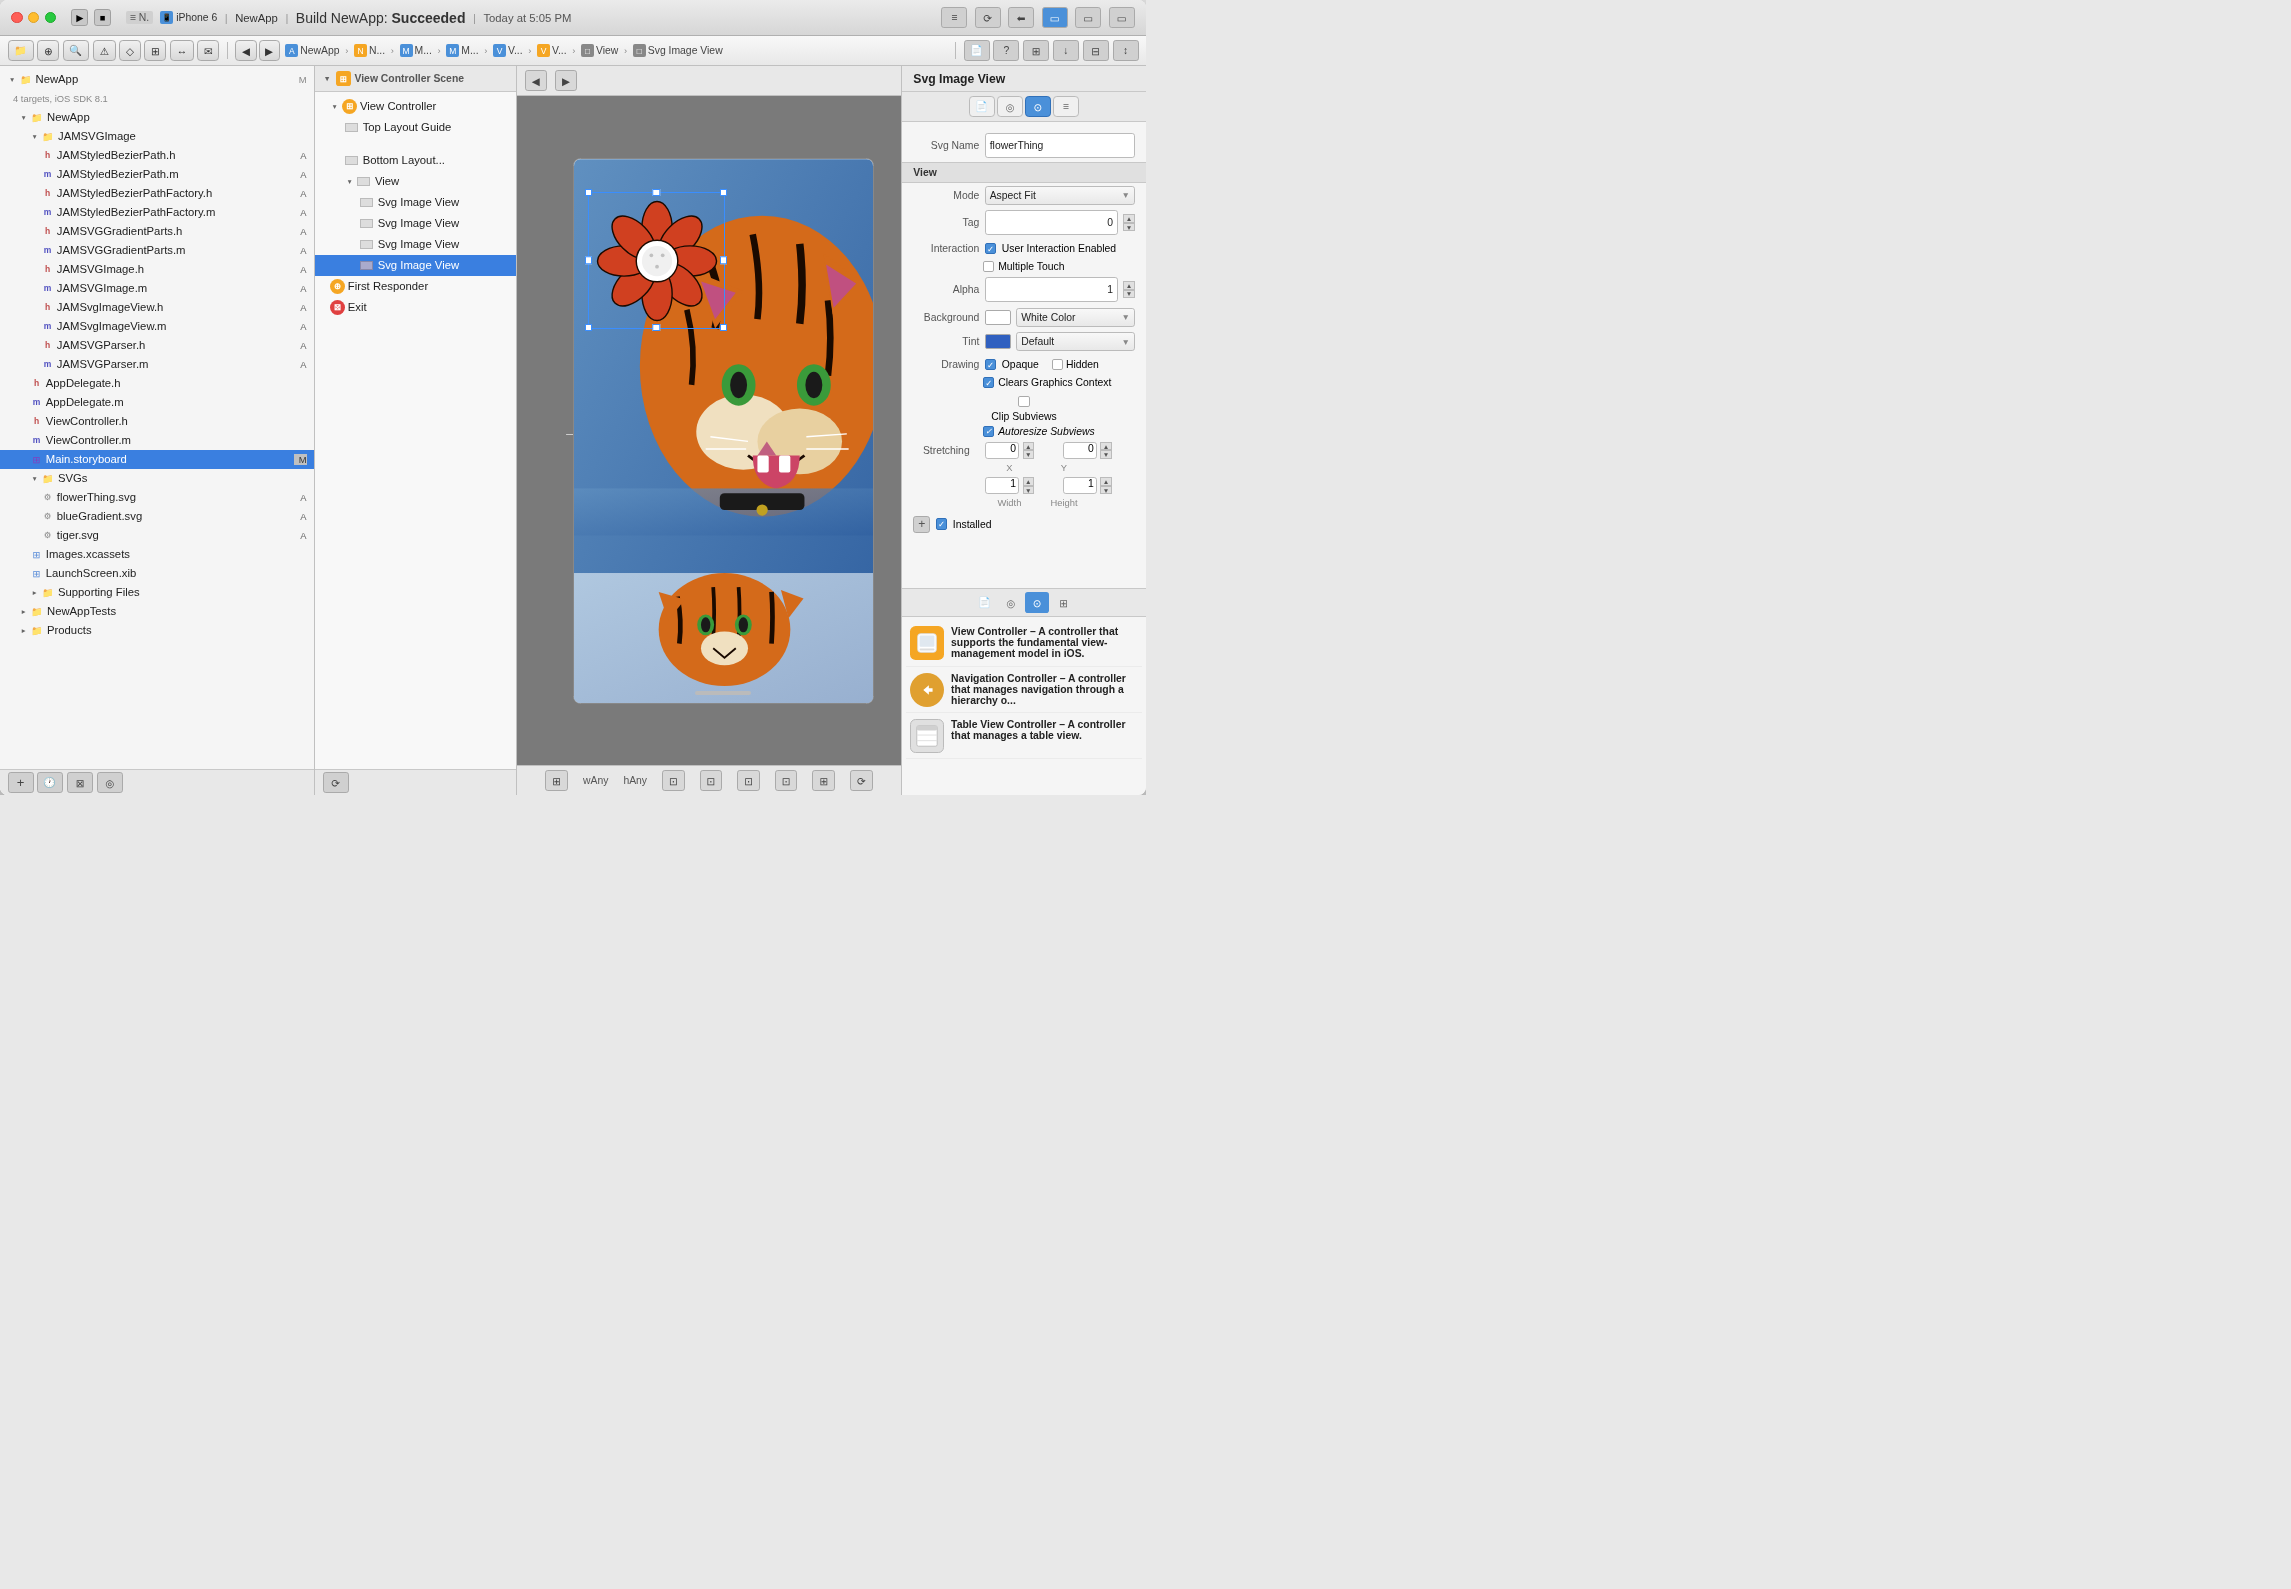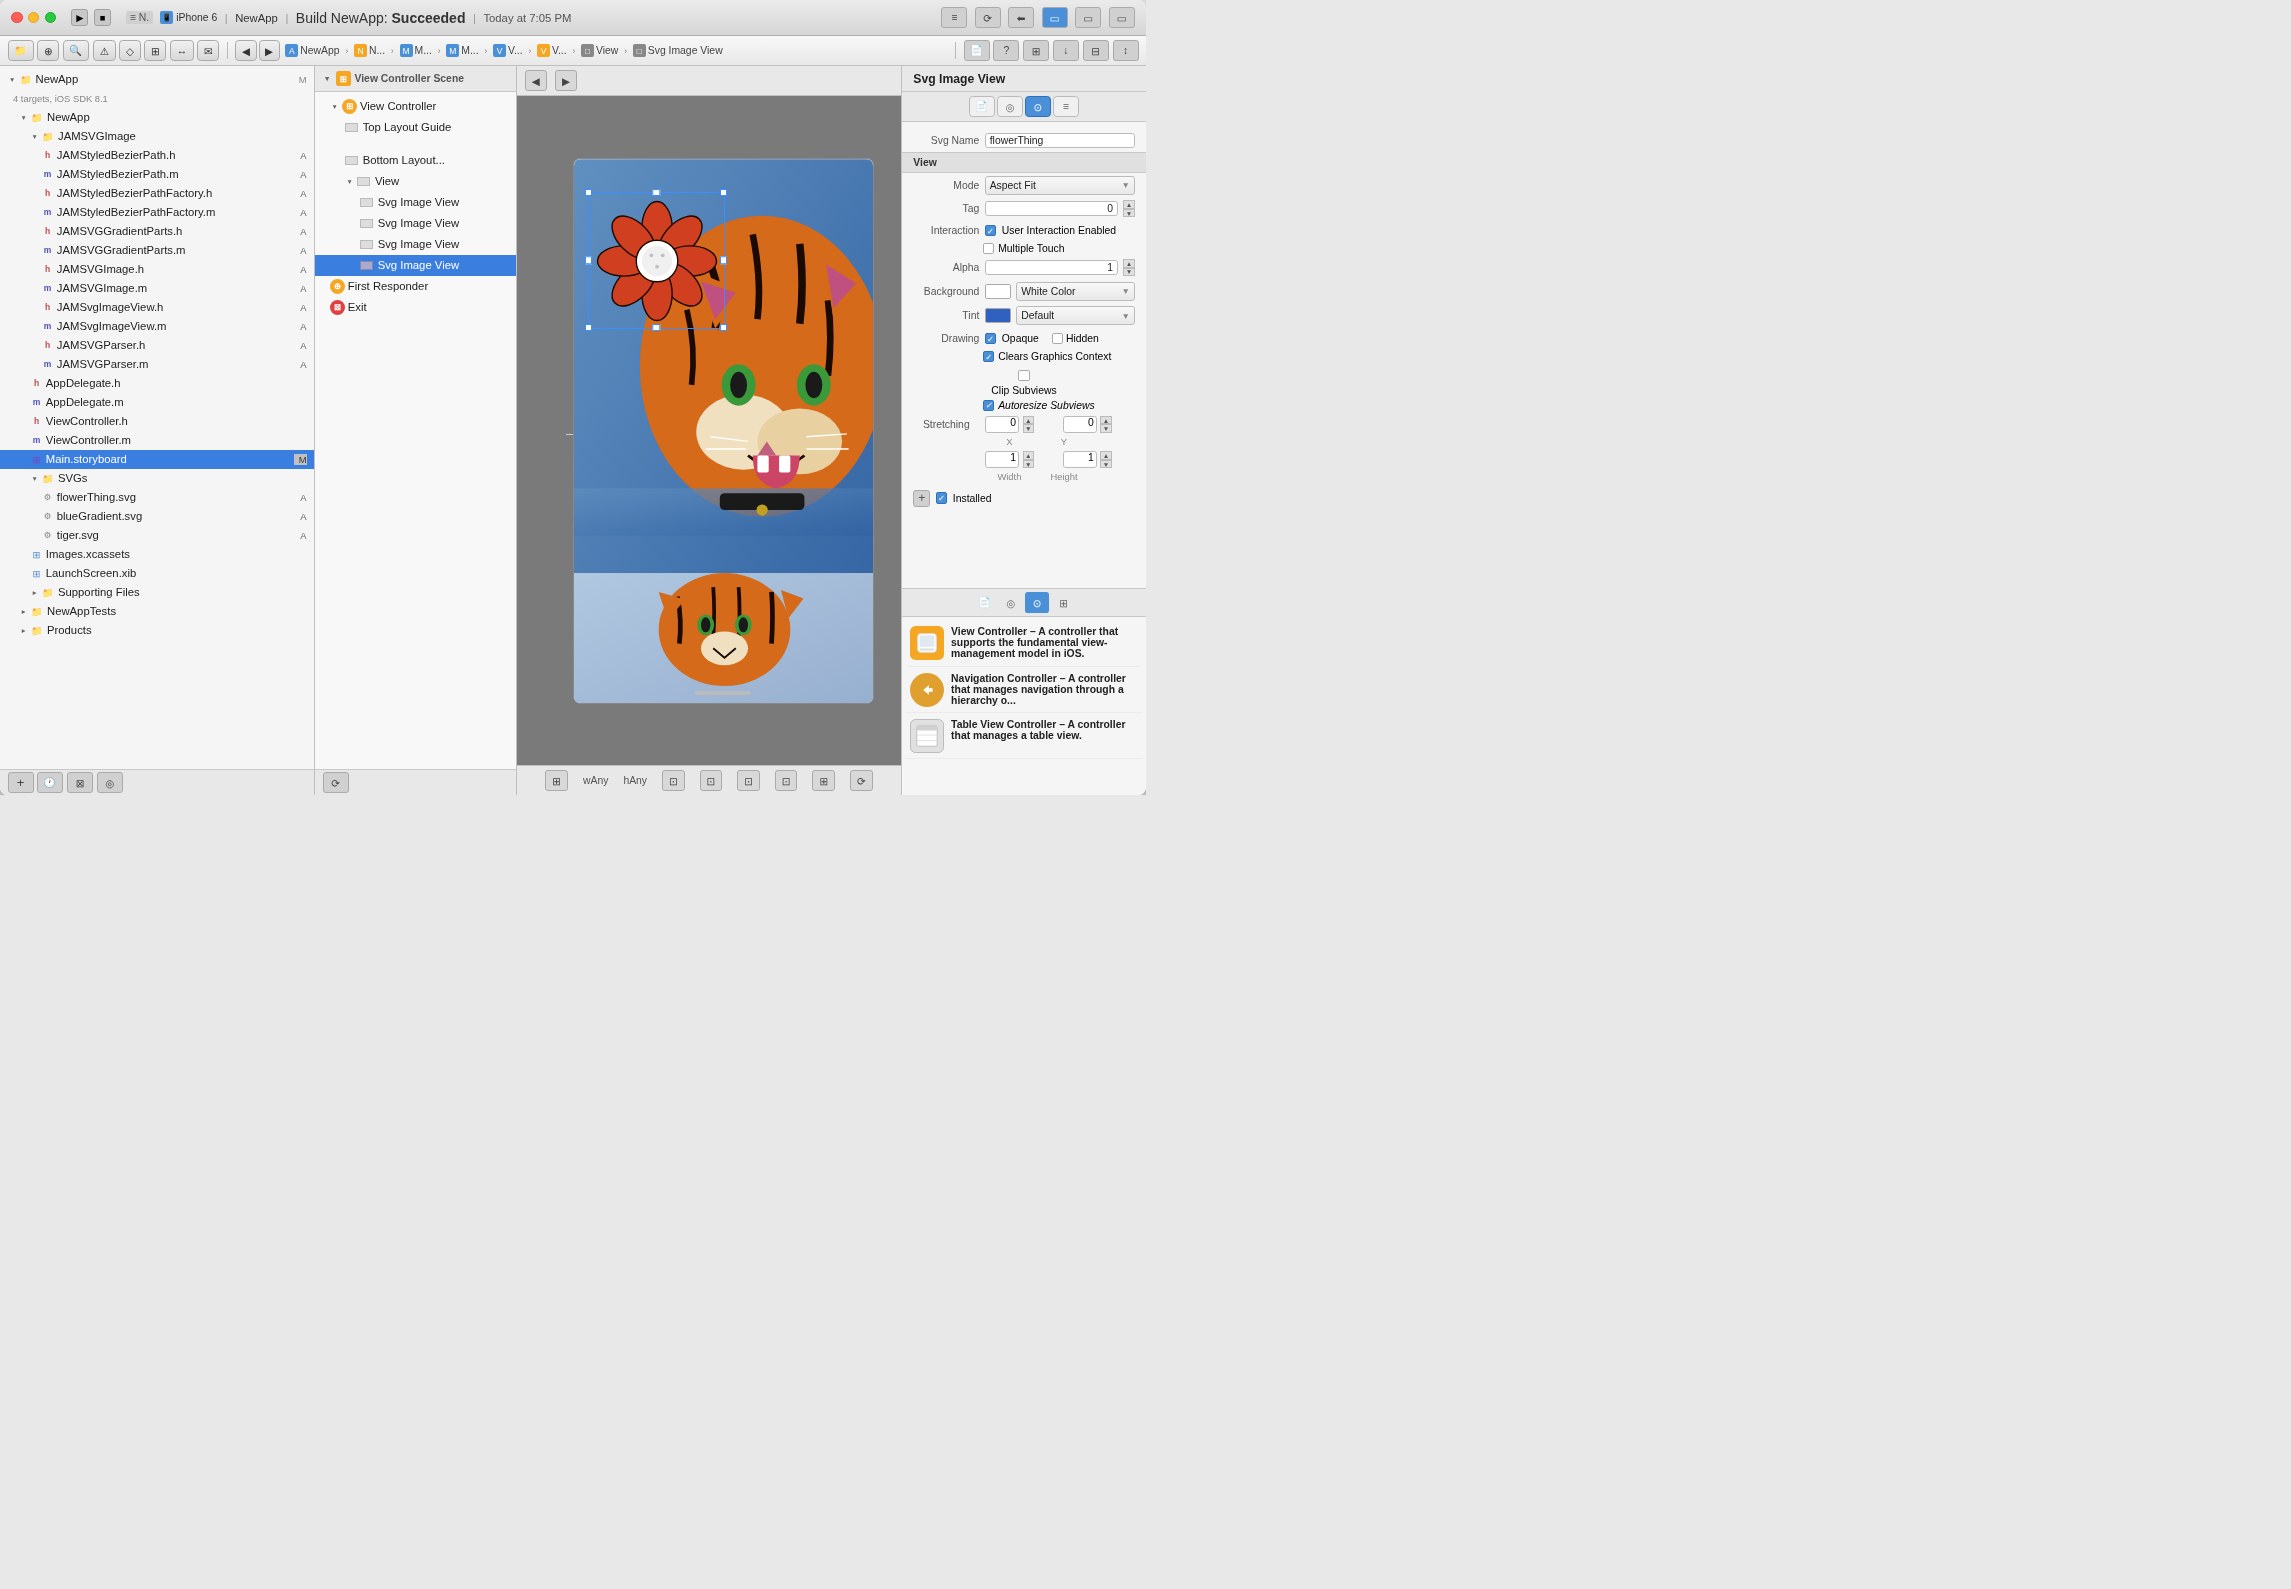--- a/index.html
+++ b/index.html
@@ -447,21 +447,21 @@
       gap: 5.6px;
       min-height: 21px;
     }
     .inspector-label {
       font-size: 10.4px;
       color: #555;
       min-width: 66px;
       text-align: right;
     }
     .inspector-input {
-      height: 15px;
+      height: 25px;
       border: 0.9px solid #bbb;
       border-radius: 2.8px;
       background: white;
       font-size: 10.4px;
       padding: 0 3.8px;
       color: #222;
       flex: 1;
     }
     .inspector-select {
       height: 19px;
@@ -659,21 +659,21 @@
         <span style="width:13px;height:13px;background:#4a90d9;border-radius:1.9px;display:inline-flex;align-items:center;justify-content:center;font-size:7.5px;color:white;">📱</span>
         <span>iPhone 6</span>
       </span>
       <span style="color:#999">|</span>
       <span style="font-weight:500;">NewApp</span>
       <span style="color:#999">|</span>
       <span style="font-size:14px;">
         Build NewApp: <strong>Succeeded</strong>
       </span>
       <span style="color:#999">|</span>
-      <span style="color:#555;">Today at 7:05 PM</span>
+      <span style="color:#555;">Today at 5:05 PM</span>
     </div>
     <div class="titlebar-right">
       <div class="icon-btn">≡</div>
       <div class="icon-btn">⟳</div>
       <div class="icon-btn">⬅</div>
       <div class="icon-btn" style="background:#4a90d9;color:white;">▭</div>
       <div class="icon-btn">▭</div>
       <div class="icon-btn">▭</div>
     </div>
   </div>

